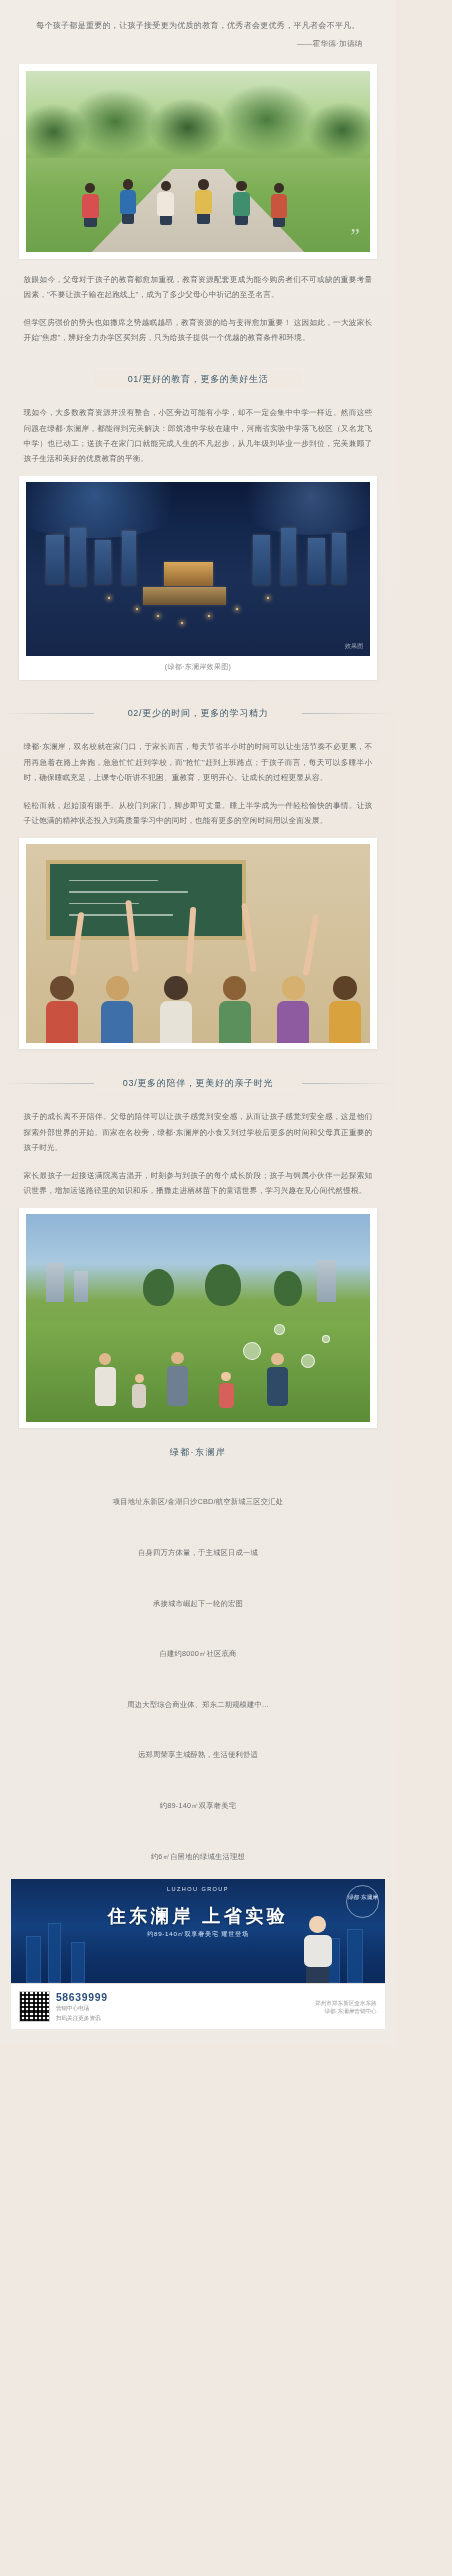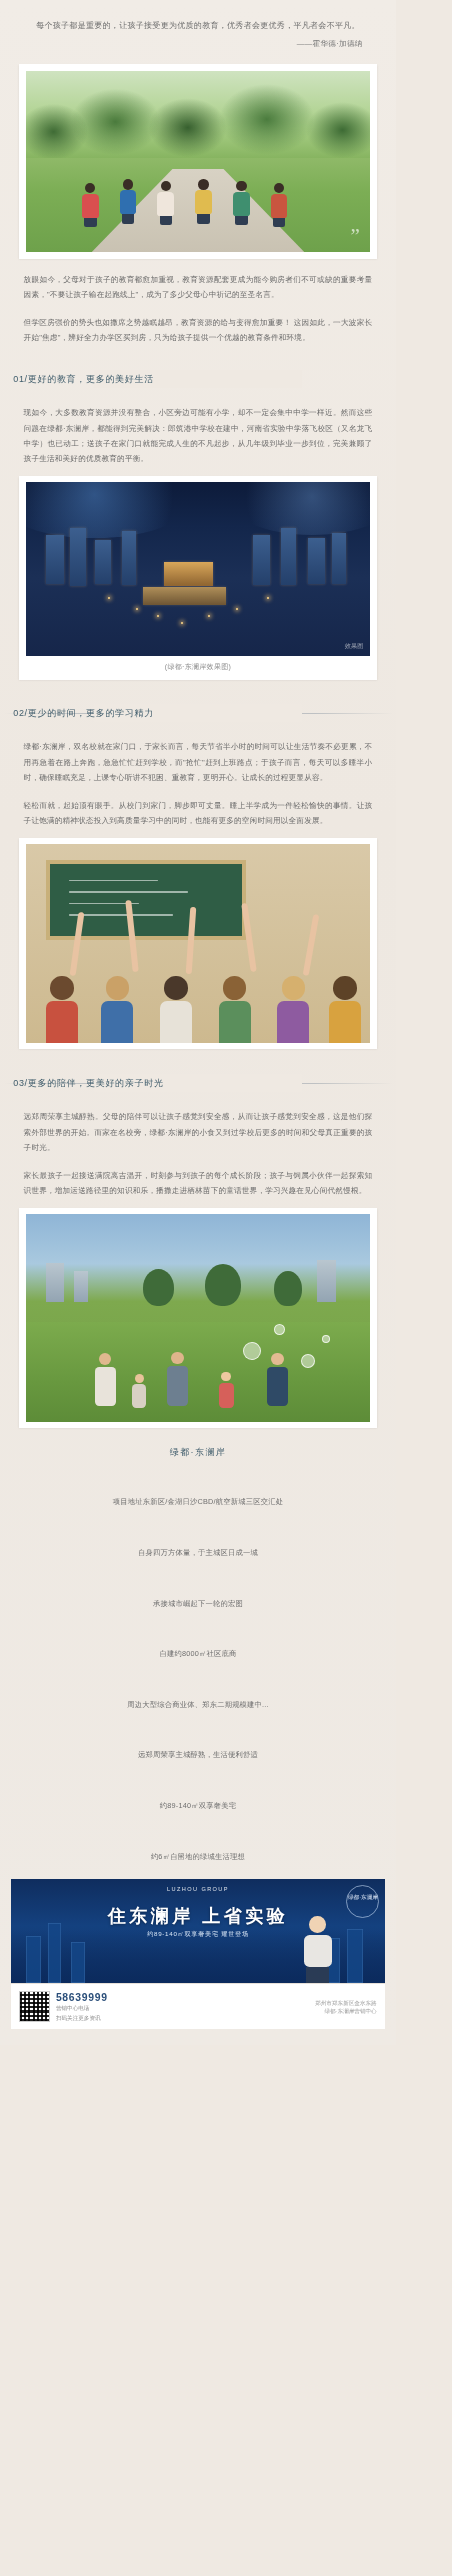--- a/index.html
+++ b/index.html
@@ -95,21 +95,21 @@
     line-height: 15.3px;
     color: #6a6a6a;
     text-align: justify;
     letter-spacing: 0.2px;
   }
 
   
   .section-head {
     margin: 19.4px auto 0 auto;
     width: 389px;
-    text-align: left;
+    text-align: center;
     position: relative;
     padding: 7px 0;
   }
   .section-head .txt {
     display:inline-block;
     font-size: 9px;
     color: #3f5c6b;
     letter-spacing: 0.7px;
     padding: 0 9.7px;
     position: relative;
@@ -413,21 +413,21 @@
           <div class="b" style="background:#d8a23f"></div>
       </div>
     </div>
   </div>
 
   <div class="section-head">
     <div class="rule"></div>
     <div class="plate"></div>
     <span class="txt">03/更多的陪伴，更美好的亲子时光</span>
   </div>
-  <div class="para">远郑周荣享主城醇熟。父母的陪伴可以让孩子感觉到安全感，从而让孩子感觉到安全感，这是他们探索外部世界的开始。而家在名校旁，绿都·东澜岸的小食又到过学校后更多的时间和父母真正重要的孩子时光。</div>
+  <div class="para">孩子的成长离不开陪伴。父母的陪伴可以让孩子感觉到安全感，从而让孩子感觉到安全感，这是他们探索外部世界的开始。而家在名校旁，绿都·东澜岸的小食又到过学校后更多的时间和父母真正重要的孩子时光。</div>
   <div class="para">家长最孩子一起接送满院离吉温开，时刻参与到孩子的每个成长阶段；孩子与饲属小伙伴一起探索知识世界，增加运送路径里的知识和乐，播撒走进栖林苗下的童话世界，学习兴趣在见心间代然慢根。</div>
 
   <div class="photo-card">
     <div class="lawn">
       <div class="tower" style="left:6%;width:18px;height:39px;"></div>
       <div class="tower" style="left:14%;width:14px;height:31px;"></div>
       <div class="tower" style="right:10%;width:19.4px;height:42px;"></div>
       <div class="tree" style="left:34%;"></div>
       <div class="tree" style="left:52%;width:36px;height:42px;"></div>
       <div class="tree" style="left:72%;width:28px;height:35px;"></div>

